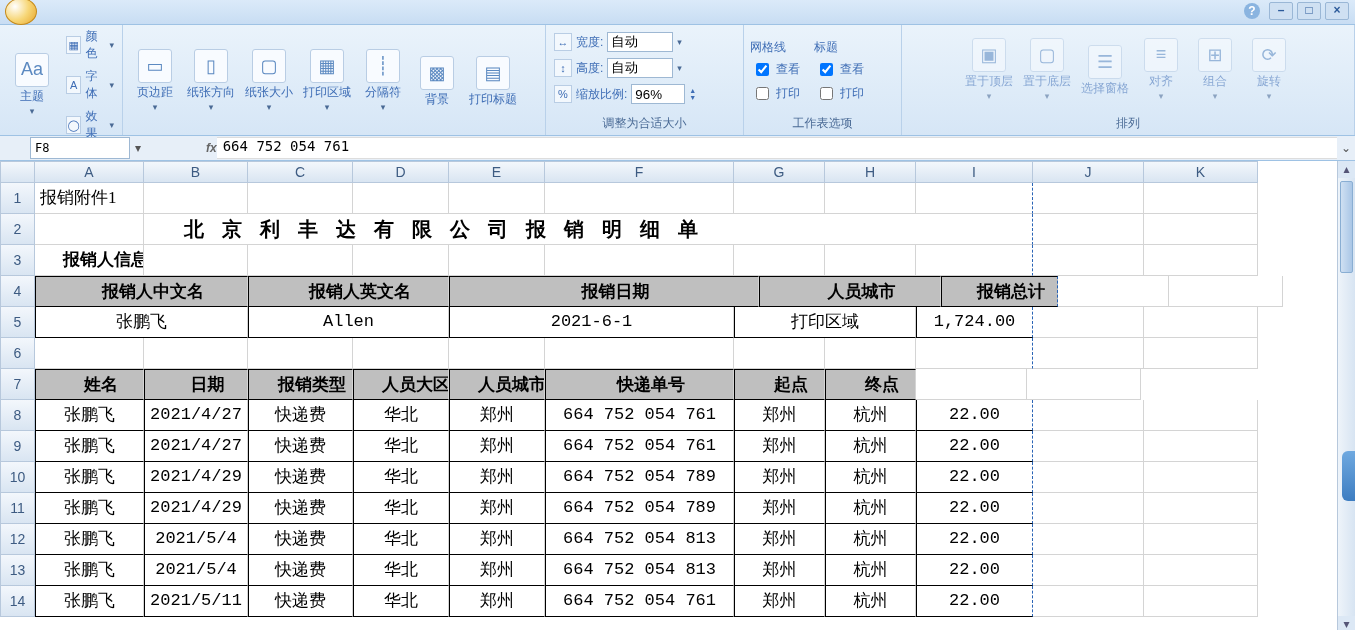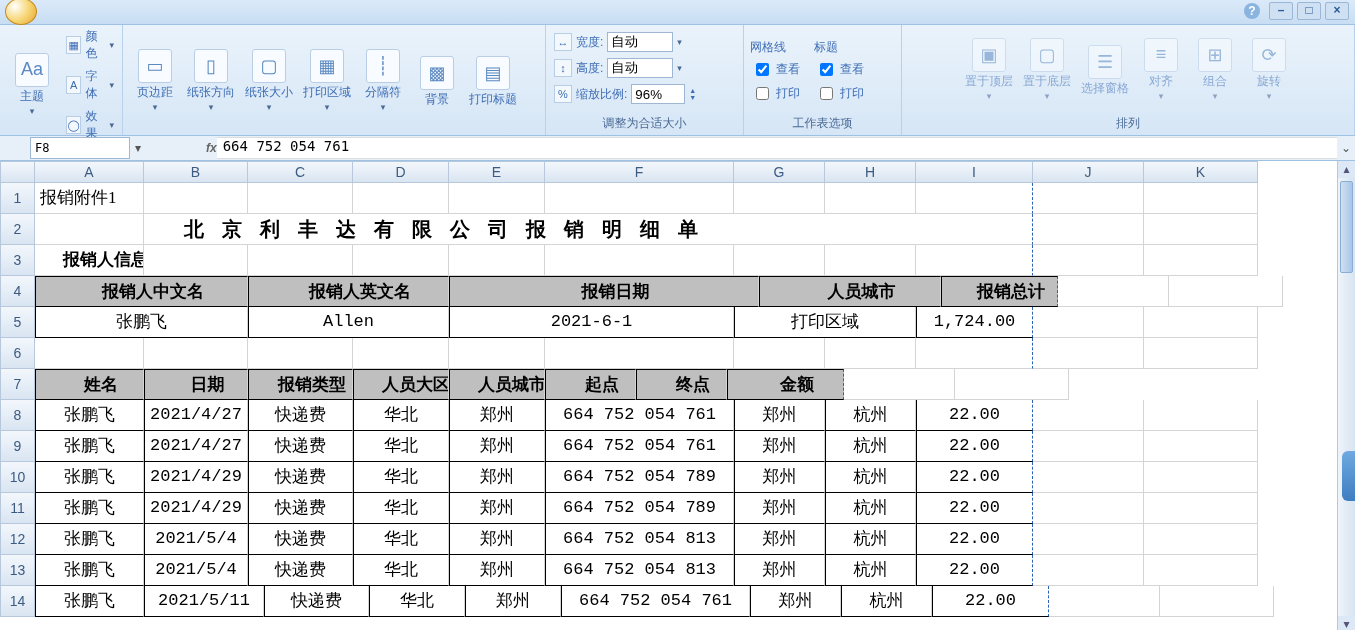--- a/index.html
+++ b/index.html
@@ -325,23 +325,23 @@
         <div class="cell " style="width:111px"></div>
         <div class="cell " style="width:114px"></div>
       </div>
       <div class="row">
         <div class="row-hdr">7</div>
         <div class="cell gray center bold b-t b-b b-l" style="width:109px">姓名</div>
         <div class="cell gray center bold b-t b-b b-l" style="width:104px">日期</div>
         <div class="cell gray center bold b-t b-b b-l" style="width:105px">报销类型</div>
         <div class="cell gray center bold b-t b-b b-l" style="width:96px">人员大区</div>
         <div class="cell gray center bold b-t b-b b-l" style="width:96px">人员城市</div>
+        <div class="cell gray center bold b-t b-b b-l" style="width:189px">快递单号</div>
         <div class="cell gray center bold b-t b-b b-l" style="width:91px">起点</div>
         <div class="cell gray center bold b-t b-b b-l" style="width:91px">终点</div>
-        <div class="cell gray center bold b-t b-b b-l b-r page-break" style="width:117px">金额</div>
         <div class="cell " style="width:111px"></div>
         <div class="cell " style="width:114px"></div>
       </div>
       <div class="row">
         <div class="row-hdr">8</div>
         <div class="cell center b-b b-l" style="width:109px">张鹏飞</div>
         <div class="cell center b-b b-l mono" style="width:104px">2021/4/27</div>
         <div class="cell center b-b b-l" style="width:105px">快递费</div>
         <div class="cell center b-b b-l" style="width:96px">华北</div>
         <div class="cell center b-b b-l" style="width:96px">郑州</div>
@@ -418,21 +418,21 @@
         <div class="cell center b-b b-l mono" style="width:189px">664 752 054 813</div>
         <div class="cell center b-b b-l" style="width:91px">郑州</div>
         <div class="cell center b-b b-l" style="width:91px">杭州</div>
         <div class="cell center b-b b-l b-r mono page-break" style="width:117px">22.00</div>
         <div class="cell " style="width:111px"></div>
         <div class="cell " style="width:114px"></div>
       </div>
       <div class="row">
         <div class="row-hdr">14</div>
         <div class="cell center b-b b-l" style="width:109px">张鹏飞</div>
-        <div class="cell center b-b b-l mono" style="width:120px">2021/5/11</div>
+        <div class="cell center b-b b-l mono" style="width:104px">2021/5/11</div>
         <div class="cell center b-b b-l" style="width:105px">快递费</div>
         <div class="cell center b-b b-l" style="width:96px">华北</div>
         <div class="cell center b-b b-l" style="width:96px">郑州</div>
         <div class="cell center b-b b-l mono" style="width:189px">664 752 054 761</div>
         <div class="cell center b-b b-l" style="width:91px">郑州</div>
         <div class="cell center b-b b-l" style="width:91px">杭州</div>
         <div class="cell center b-b b-l b-r mono page-break" style="width:117px">22.00</div>
         <div class="cell " style="width:111px"></div>
         <div class="cell " style="width:114px"></div>
       </div>

